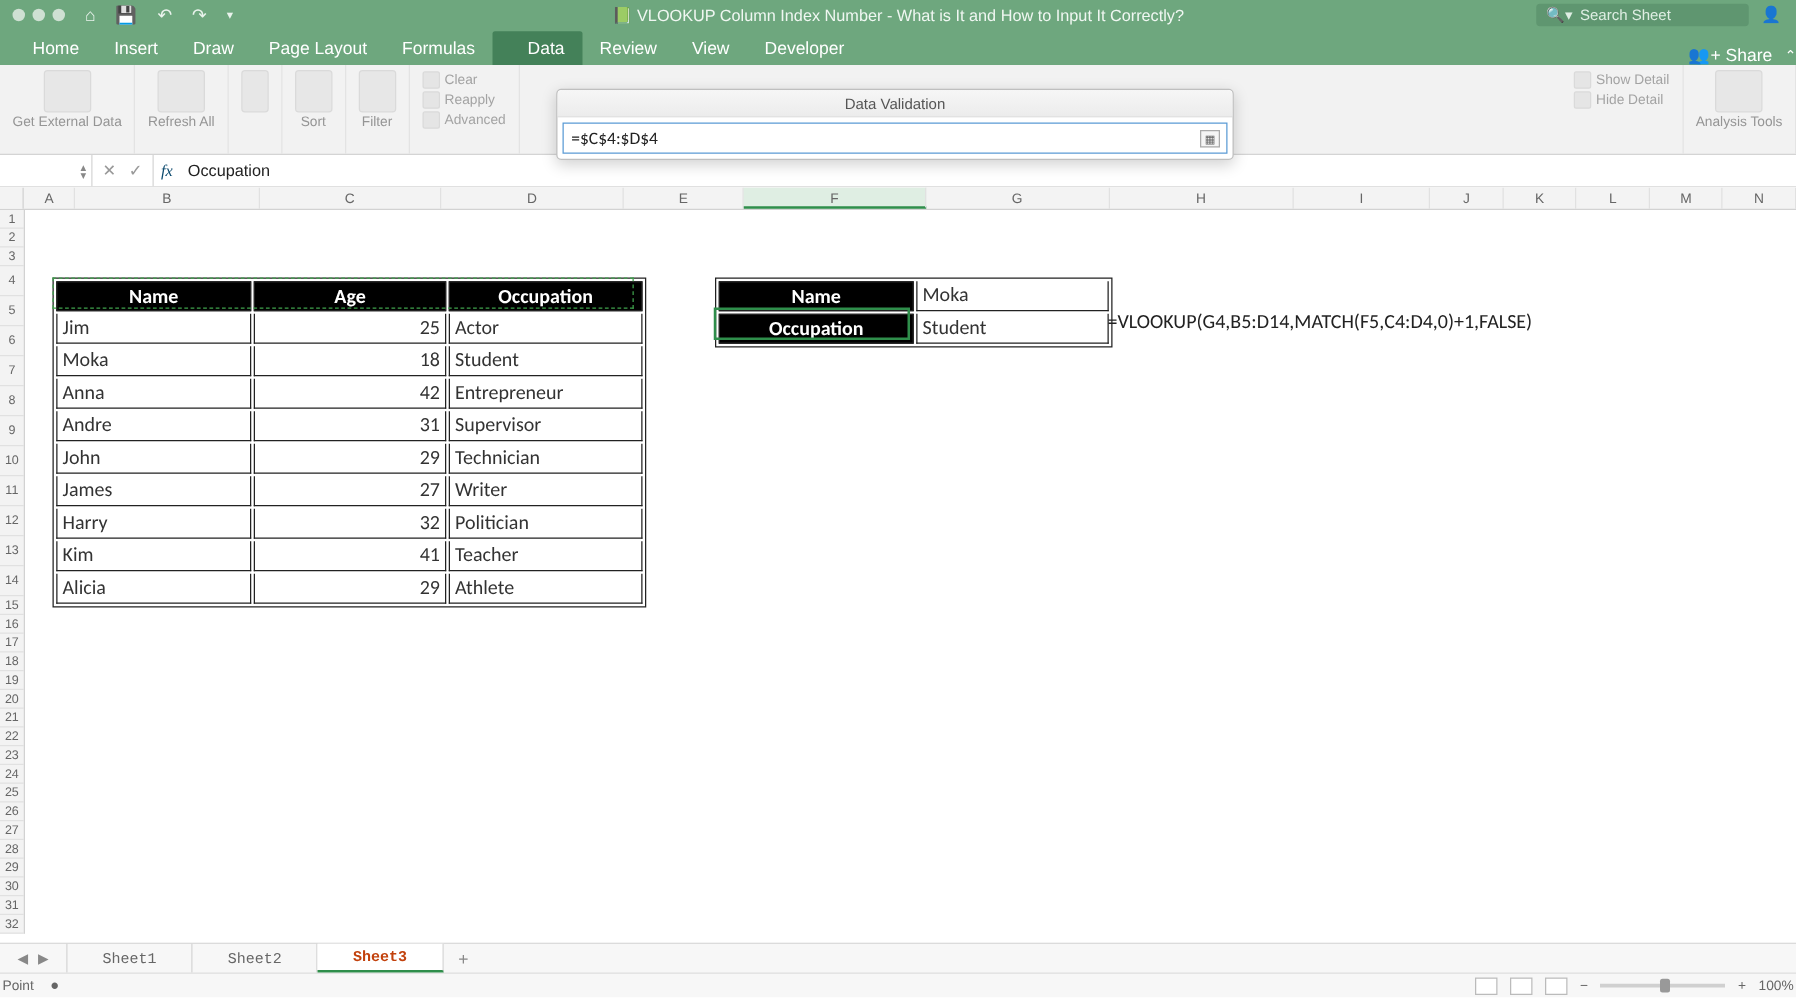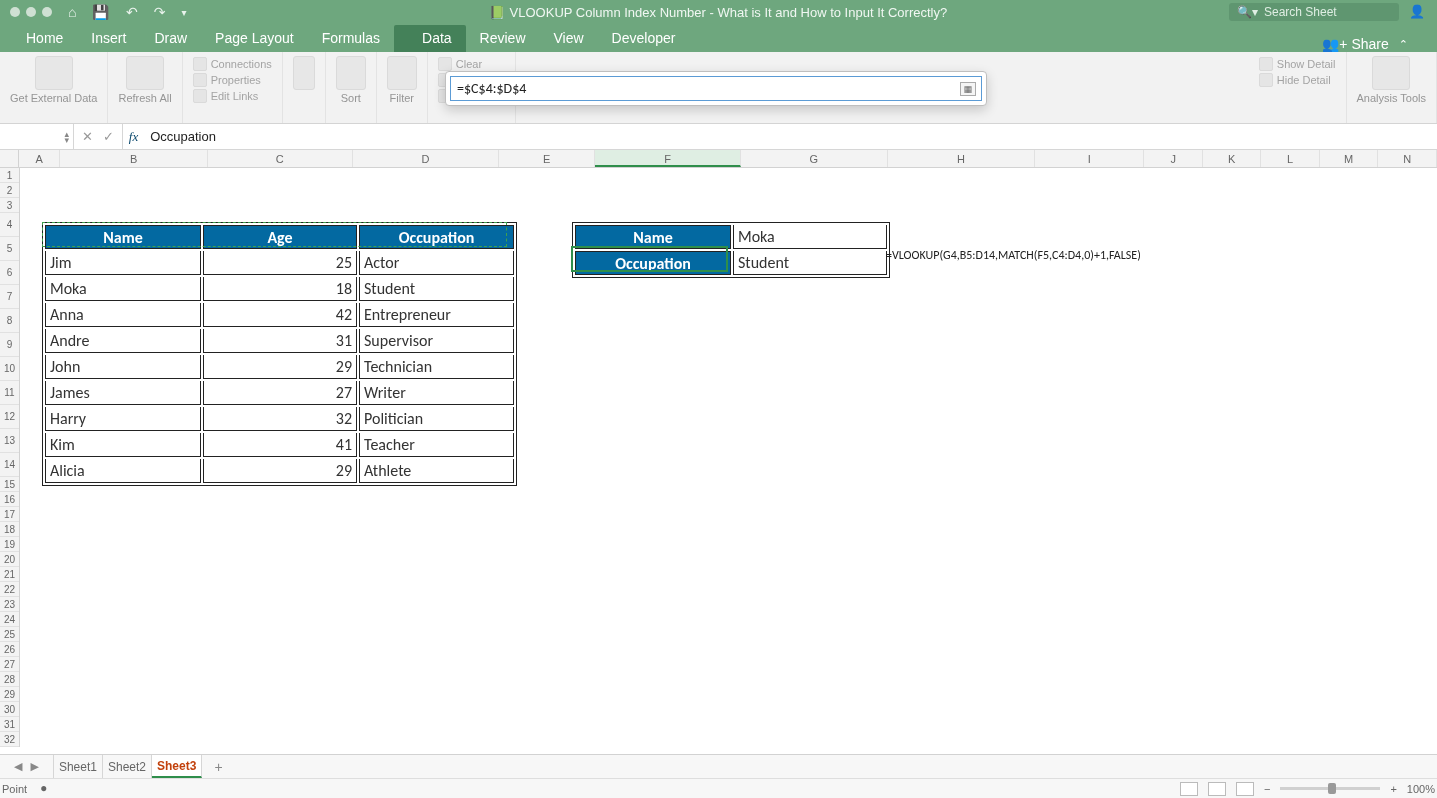--- a/index.html
+++ b/index.html
@@ -12,21 +12,21 @@
 .title-icons { display:flex; gap:16px; margin-left:16px; align-items:center; font-size:14px; color:#e9f3ec; }
 .title-text { position:absolute; left:50%; transform:translateX(-50%); font-size:13px; color:#f0f7f2; }
 .title-right { margin-left:auto; display:flex; align-items:center; gap:10px; padding-right:12px; }
 .search-box { background:#5f9670; border-radius:3px; padding:2px 8px; display:flex; align-items:center; gap:6px; color:#dfeee3; width:170px; height:18px; font-size:12px; }
 .user-ico { width:16px; height:16px; color:#eaf3ec; }
 
 
 .menubar { height:28px; background:#6ea77e; display:flex; align-items:flex-end; padding-left:12px; color:#fff; font-size:14px; }
 .menu-item { padding:5px 14px 6px; cursor:pointer; }
 .menu-item.active { background:#448159; border-radius:2px 2px 0 0;padding-left:28px; }
-.menu-right { margin-left:auto; display:flex; align-items:center; gap:10px; padding-right:29px; color:#fff; }
+.menu-right { margin-left:auto; display:flex; align-items:center; gap:10px; padding-right:0; color:#fff; }
 .collapse-ico { font-size:11px; }
 
 
 .ribbon { height:72px; background:#f1f1f1; border-bottom:1px solid #d0d0d0; display:flex; position:relative; opacity:.9; }
 .rgroup { display:flex; flex-direction:column; align-items:center; justify-content:flex-start; padding:4px 10px 2px; border-right:1px solid #e1e1e1; color:#8a8a8a; font-size:11px; }
 .rgroup .big { width:38px; height:34px; background:#e5e5e5; border:1px solid #d7d7d7; border-radius:3px; margin-bottom:2px; }
 .rgroup .lbl { text-align:center; line-height:1.1; }
 .rgroup.stack { align-items:flex-start; }
 .rgroup .line { display:flex; align-items:center; gap:4px; font-size:11px; color:#9a9a9a; height:16px; }
 .rgroup .mini { width:14px; height:14px; background:#e3e3e3; border:1px solid #d6d6d6; border-radius:2px; }
@@ -54,41 +54,41 @@
 .colhead { border-right:1px solid #e1e1e1; text-align:center; font-size:11px; color:#666; line-height:18px; }
 .colhead.sel { background:#dfeee3; border-bottom:2px solid #2f8e4b; }
 .rows { display:flex; }
 .rowhead-col { width:20px; background:#f3f3f3; border-right:1px solid #d2d2d2; }
 .rowhead { height:15px; border-bottom:1px solid #e1e1e1; font-size:10px; color:#666; text-align:center; line-height:15px; }
 .rowhead.tall { height:24px; line-height:24px; }
 .cells { position:relative; flex:1; }
 
 
 .tbl { position:absolute; border:1px solid #222; }
-.tbl th { background:#0369a1; color:#fff; font-weight:bold; text-align:center; border:1px solid #222; font-size:16px; font-family:Calibri,Arial,sans-serif; height:24px; }
+.tbl th { background:#000000; color:#fff; font-weight:bold; text-align:center; border:1px solid #222; font-size:16px; font-family:Calibri,Arial,sans-serif; height:24px; }
 .tbl td { border-left:1px solid #222; border-right:1px solid #222; border-bottom:1px solid #222; font-size:16px; font-family:Calibri,Arial,sans-serif; padding:2px 4px; height:24px; }
 .tbl td.num { text-align:right; }
 .tbl.main { left:22px; top:54px; }
 .tbl.main th.cname { width:156px; } .tbl.main th.cage { width:154px; } .tbl.main th.cocc { width:155px; }
 
 .tbl.look { left:552px; top:54px; }
 .tbl.look th { width:156px; }
 .tbl.look td.val { width:154px; text-align:left; }
 
 .marquee { position:absolute; border:1px dashed #3fa14c; pointer-events:none; animation:mar 1s linear infinite; }
 @keyframes mar { to { border-color:#2b7238; } }
 
 .sel-outline { position:absolute; border:2px solid #2f8e4b; pointer-events:none; }
 
-.formula-note { position:absolute; left:866px; top:80px; font-size:12px; font-family:Calibri,Arial,sans-serif; color:#222; }
+.formula-note { position:absolute; left:866px; top:80px; font-size:16px; font-family:Calibri,Arial,sans-serif; color:#222; }
 
 
 .sheet-tabs { height:24px; border-top:1px solid #d2d2d2; background:#f7f7f7; display:flex; align-items:center; font-size:12px; color:#666; }
 .nav-arrows { display:flex; gap:8px; padding:0 14px; color:#888; font-size:11px; }
-.stab { padding:3px 5px; border-right:1px solid #d6d6d6; height:100%; display:flex; align-items:center; cursor:pointer; }
+.stab { padding:3px 28px; border-right:1px solid #d6d6d6; height:100%; display:flex; align-items:center; cursor:pointer;font-family:Liberation Mono, monospace; }
 .stab.first { border-left:1px solid #d6d6d6; }
 .stab.active { background:#fff; color:#c2410c; font-weight:bold; border-bottom:2px solid #2f8e4b; }
 .add-sheet { padding:0 12px; font-size:14px; color:#888; }
 
 
 .status { height:20px; background:#f7f7f7; border-top:1px solid #dedede; display:flex; align-items:center; font-size:11px; color:#666; padding:0 2px; }
 .status-right { margin-left:auto; display:flex; align-items:center; gap:10px; }
 .view-btn { width:18px; height:14px; border:1px solid #bbb; background:#fff; }
 .zoom-slider { width:100px; height:3px; background:#d0d0d0; position:relative; }
 .zoom-thumb { position:absolute; left:48px; top:-4px; width:8px; height:11px; background:#999; border-radius:2px; }
@@ -141,34 +141,20 @@
 
 <div class="ribbon">
   <div class="rgroup">
       <div class="big"></div>
       <div class="lbl">Get External Data</div>
     </div>
   <div class="rgroup">
       <div class="big"></div>
       <div class="lbl">Refresh All</div>
     </div>
-  <div class="rgroup stack">
-    <div class="line">
-        <span class="mini"></span>
-        <span>Connections</span>
-      </div>
-    <div class="line">
-        <span class="mini"></span>
-        <span>Properties</span>
-      </div>
-    <div class="line">
-        <span class="mini"></span>
-        <span>Edit Links</span>
-      </div>
-  </div>
   <div class="rgroup">
       <div class="big" style="width:22px"></div>
     </div>
   <div class="rgroup">
       <div class="big" style="width:30px"></div>
       <div class="lbl">Sort</div>
     </div>
   <div class="rgroup">
       <div class="big" style="width:30px"></div>
       <div class="lbl">Filter</div>
@@ -198,20 +184,21 @@
         <span>Hide Detail</span>
       </div>
   </div>
   <div class="rgroup">
       <div class="big"></div>
       <div class="lbl">Analysis Tools</div>
     </div>
 </div>
 
 <div class="dv">
+  <div class="dv-title">Data Validation</div>
   <div class="dv-body">
     <div class="dv-wrap">
       <input class="dv-input" value="=$C$4:$D$4" style="">
       <div class="dv-pick">▦</div>
     </div>
   </div>
 </div>
 
 <div class="fbar">
   <div class="namebox">

